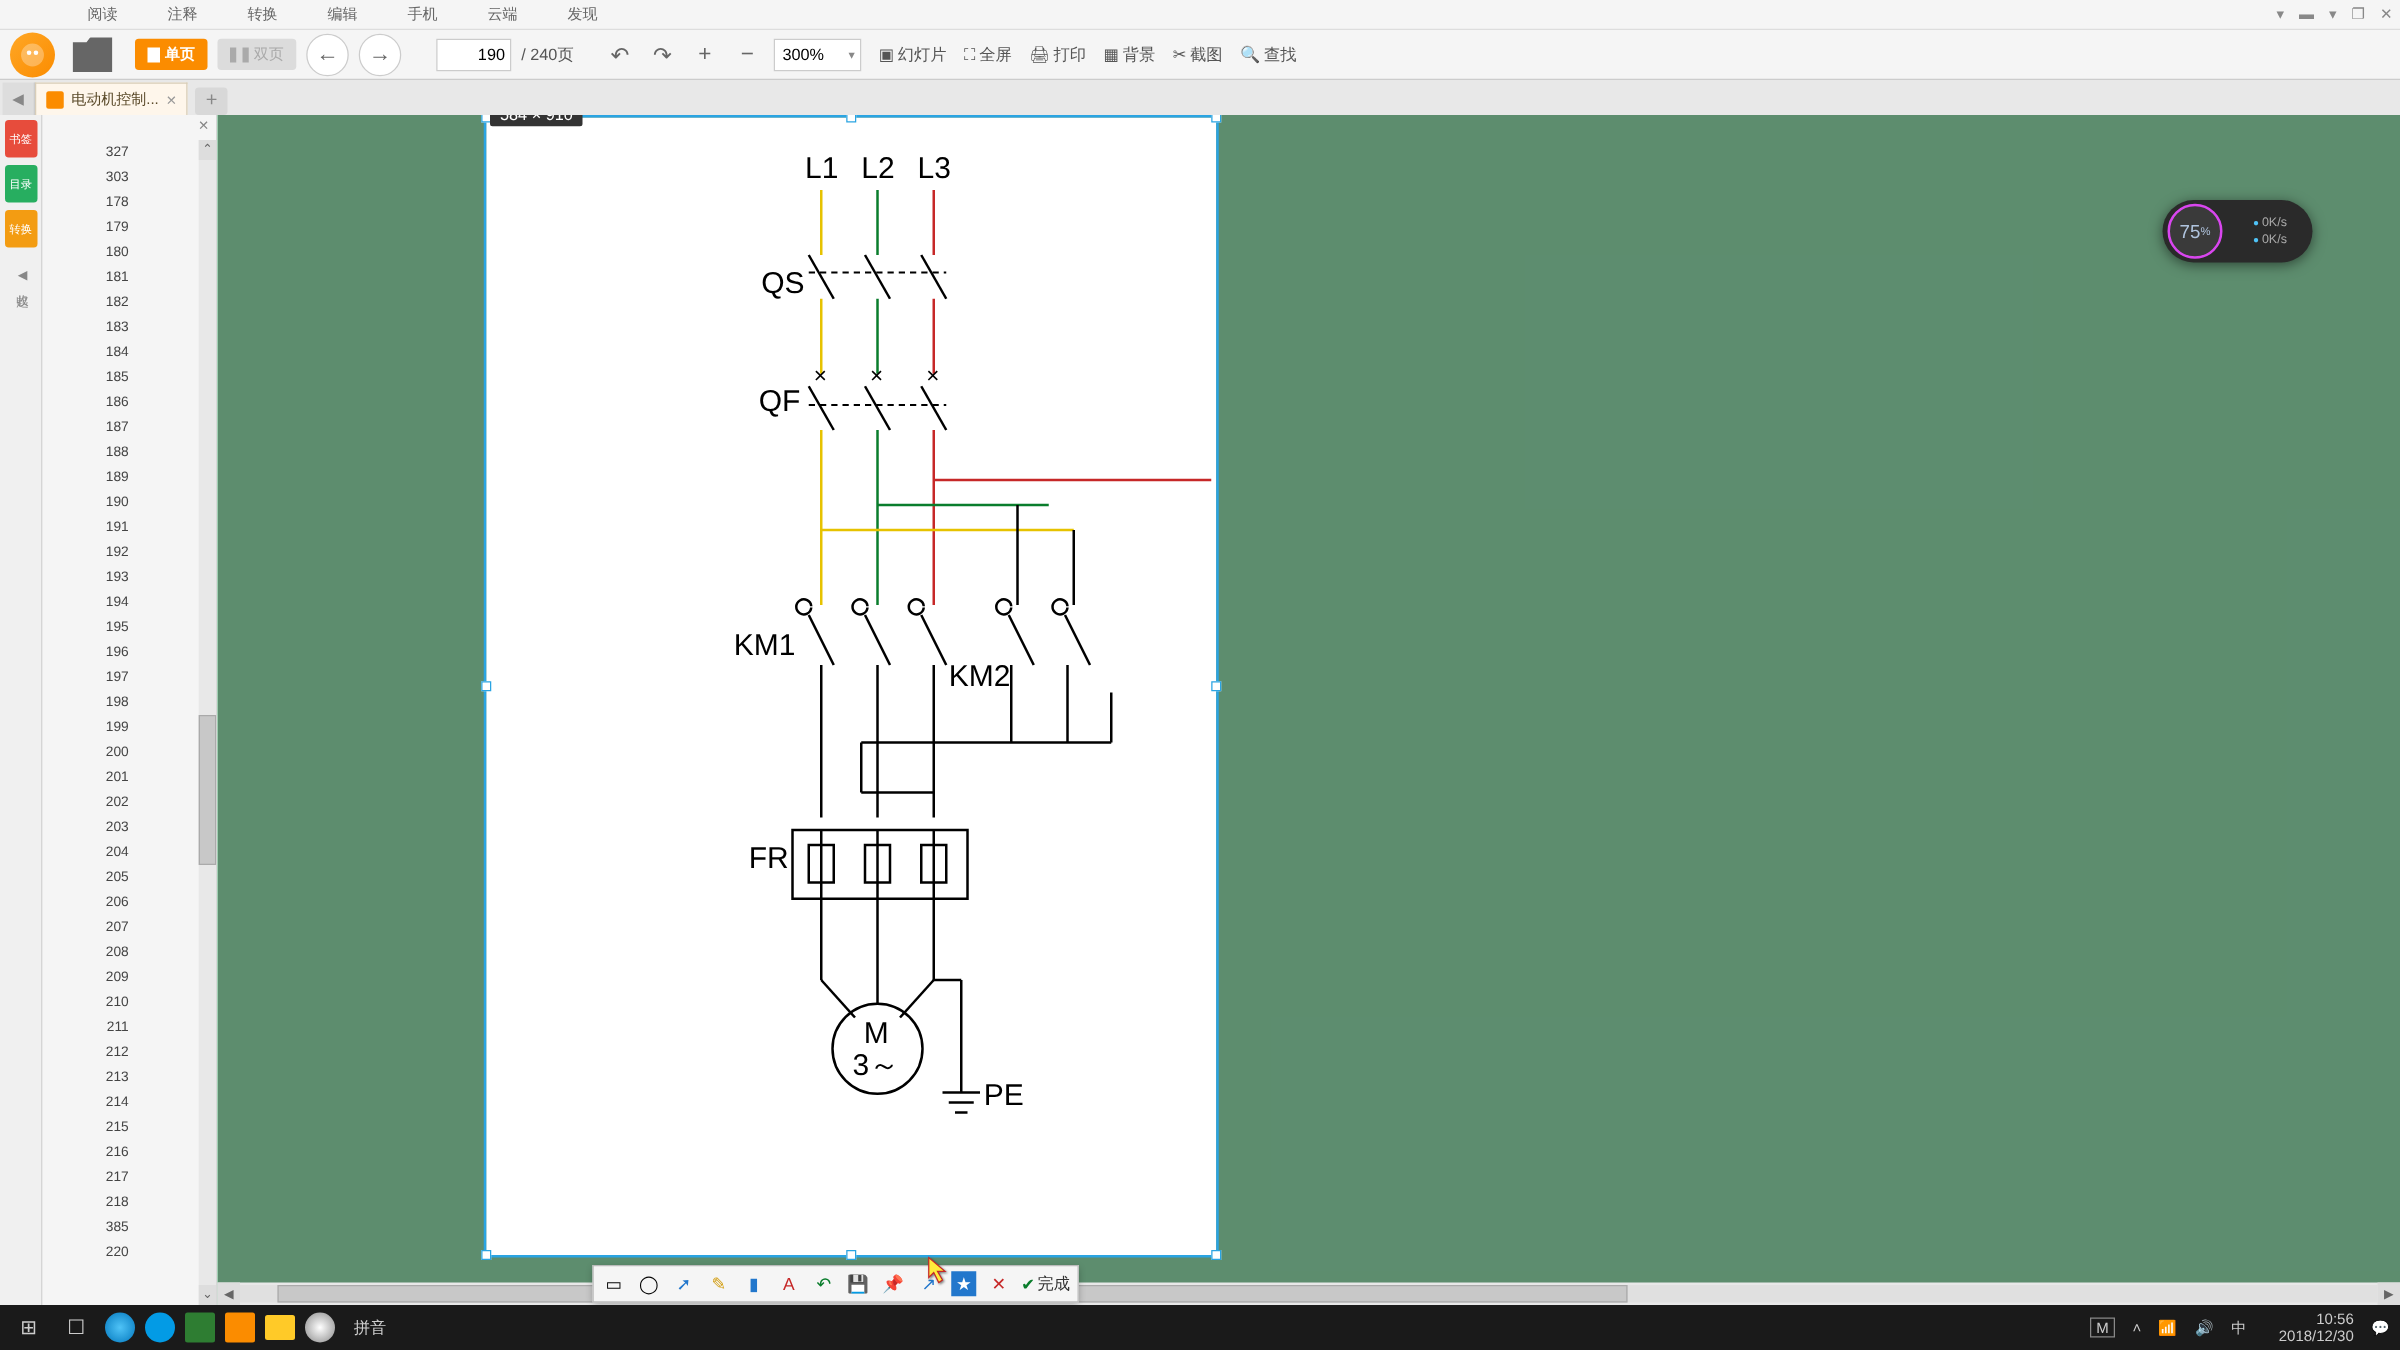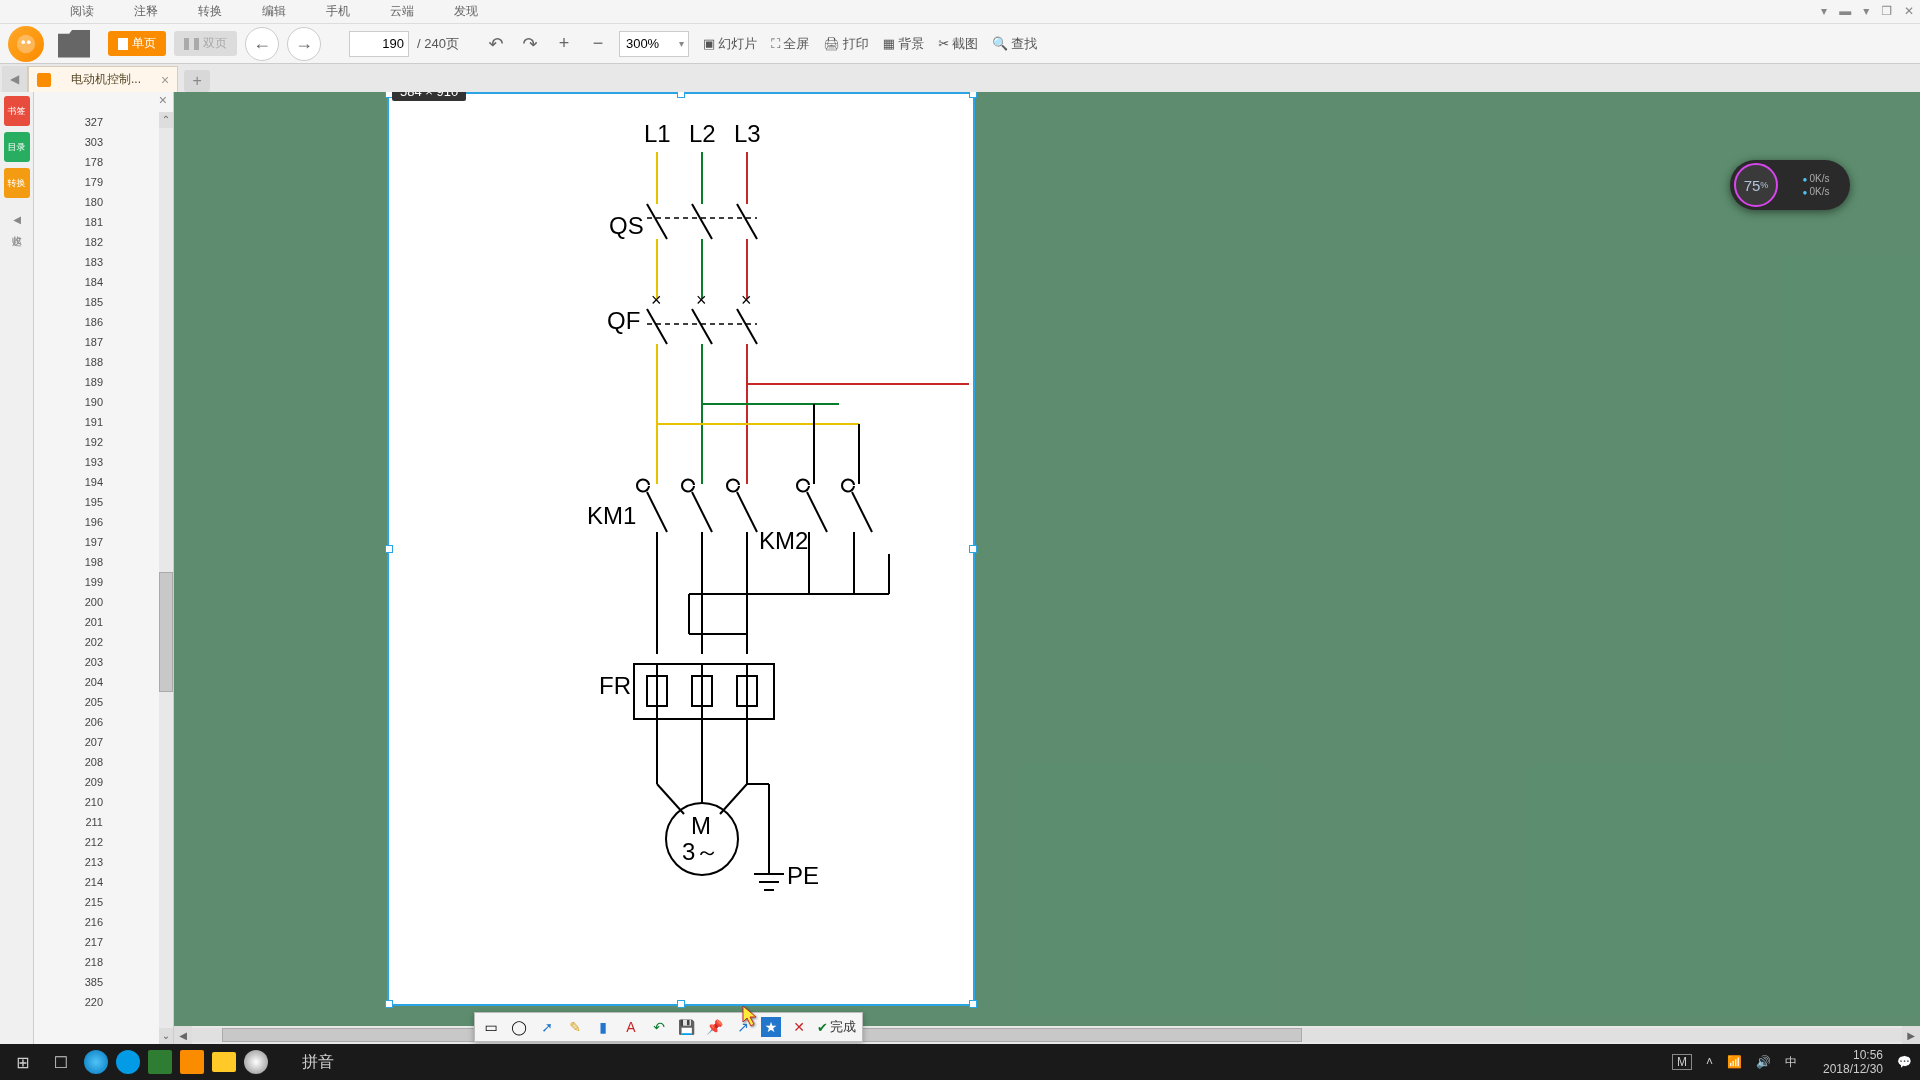--- a/index.html
+++ b/index.html
@@ -6,34 +6,34 @@
 body { width: 1920px; height: 1080px; background: #e8e8e8; overflow: hidden; position: relative; }
 
 
 .menubar { height: 24px; background: #f5f5f5; display: flex; align-items: center; padding-left: 70px; gap: 40px; border-bottom: 1px solid #ddd; }
 .menubar span { font-size: 12px; color: #666; cursor: pointer; }
 
 
 .toolbar { height: 40px; background: #f5f5f5; display: flex; align-items: center; padding: 0 8px; gap: 8px; border-bottom: 1px solid #ccc; }
 .app-icon { width: 36px; height: 36px; background: linear-gradient(135deg,#ffa726,#fb8c00); border-radius: 50%; display:flex;align-items:center;justify-content:center; margin-right: 6px;}
 .folder-icon { width: 32px; height: 28px; background: #666; clip-path: polygon(0 15%, 35% 15%, 45% 0, 100% 0, 100% 100%, 0 100%); margin-right: 10px;}
-.view-btn { background: #fb8c00; color: #fff; padding: 4px 10px; border-radius: 3px; font-size: 12px; display:flex; align-items:center; gap:4px;}
+.view-btn { background: #fb8c00; color: #fff; padding: 4px 10px; border-radius: 3px; font-size: 12px; display:flex; align-items:center; gap:4px;font-weight:bold;}
 .view-btn2 { background: #dcdcdc; color: #aaa; padding: 4px 10px; border-radius: 3px; font-size: 12px; display:flex; align-items:center; gap:4px;}
 .nav-btn { width: 34px; height: 34px; border: 1px solid #ccc; border-radius: 50%; background: #fff; display:flex;align-items:center;justify-content:center; cursor:pointer; color:#666;font-size:18px;}
 .page-input { width: 60px; height: 26px; border: 1px solid #ccc; text-align: right; padding-right: 4px; font-size: 13px;}
 .page-total { font-size: 13px; color: #555; }
 .tool-btn { width: 26px; height: 26px; display:flex;align-items:center;justify-content:center; cursor:pointer; color:#666; font-size:18px;}
 .zoom-select { height: 26px; border: 1px solid #ccc; padding: 0 18px 0 6px; font-size: 13px; position:relative; background:#fff; min-width:70px; display:flex;align-items:center;}
 .zoom-select::after{content:"▾"; position:absolute; right:4px; color:#888; font-size:10px;}
 .toolbar-label { font-size: 13px; color: #555; display:flex; align-items:center; gap:3px; cursor:pointer; margin-left:6px;}
 
 
 .tabs { height: 28px; background: #e8e8e8; display: flex; align-items: flex-end; padding-left: 2px;}
 .tab-pin{width:26px;height:26px;background:#ddd;display:flex;align-items:center;justify-content:center;color:#888;font-size:12px;border-right:1px solid #ccc;}
-.tab { height: 26px; background: #fef6eb; border: 1px solid #d8cdb8; border-bottom:none; display: flex; align-items: center; padding: 0 8px; font-size: 12px; color: #5a4a2a; gap: 20px; margin-top: 40px;}
+.tab { height: 26px; background: #fef6eb; border: 1px solid #d8cdb8; border-bottom:none; display: flex; align-items: center; padding: 0 8px; font-size: 12px; color: #5a4a2a; gap: 6px; margin-top: 40px;}
 .tab-icon{width:14px;height:14px;background:#fb8c00;border-radius:2px;}
 .tab-close{color:#999;font-size:14px;cursor:pointer;}
 .tab-add{width:26px;height:22px;background:#d8d8d8;display:flex;align-items:center;justify-content:center;color:#888;margin-left:6px;cursor:pointer;border-radius:3px;}
 
 
 .main { display: flex; height: calc(1080px - 24px - 40px - 28px - 36px); }
 .leftbar { width: 34px; background: #f0f0f0; border-right: 1px solid #ccc; display:flex; flex-direction:column; align-items:center; padding-top:4px; gap:6px;}
 .leftbar-icon{width:26px;height:30px;border-radius:3px;display:flex;flex-direction:column;align-items:center;justify-content:center;font-size:9px;color:#666;}
 .lb-red{background:#e74c3c;color:#fff;}
 .lb-green{background:#27ae60;color:#fff;}
@@ -470,21 +470,21 @@
 <div class="taskbar">
   <div class="taskbar-left">
     <div class="tb-icon">⊞</div>
     <div class="tb-icon">☐</div>
     <div class="tb-icon" style="background:radial-gradient(circle,#4fc3f7,#0277bd);border-radius:50%;width:24px;height:24px;"></div>
     <div class="tb-icon" style="background:#039be5;border-radius:50%;width:24px;height:24px;"></div>
     <div class="tb-icon" style="background:#2e7d32;width:24px;height:24px;"></div>
     <div class="tb-icon" style="background:#fb8c00;width:24px;height:24px;"></div>
     <div class="tb-icon" style="background:#ffca28;width:24px;height:20px;"></div>
     <div class="tb-icon" style="background:radial-gradient(circle,#fff,#888);border-radius:50%;width:24px;height:24px;"></div>
-    <span style="margin-left:26px;font-size:16px;color:#ccc;">拼音</span>
+    <span style="margin-left:7px;font-size:13px;color:#ccc;">拼音</span>
   </div>
   <div class="taskbar-right">
     <span style="border:1px solid #888;padding:0 4px;">M</span>
     <span>˄</span>
     <span>📶</span>
     <span>🔊</span>
     <span>中</span>
     <div class="tb-time">
       <div>10:56</div>
       <div>2018/12/30</div>

